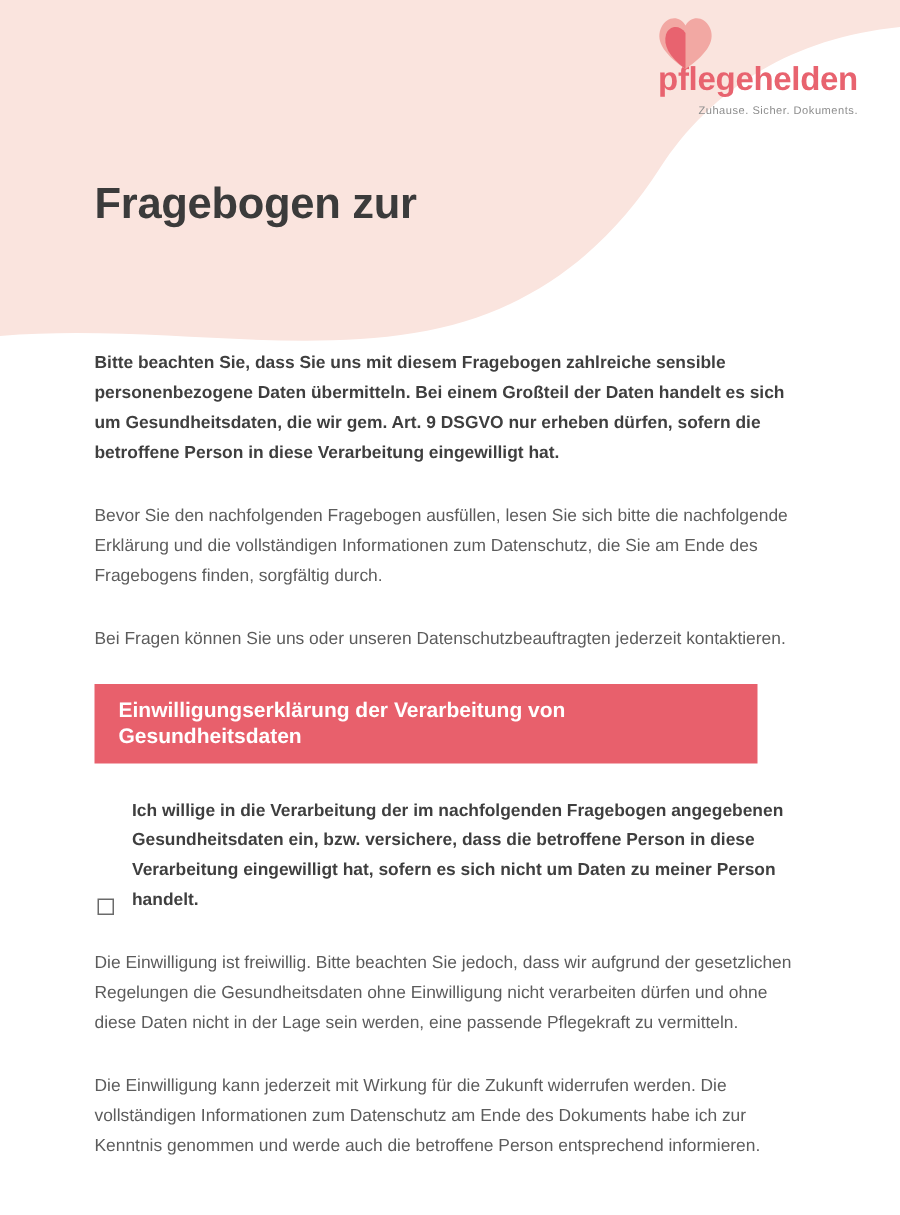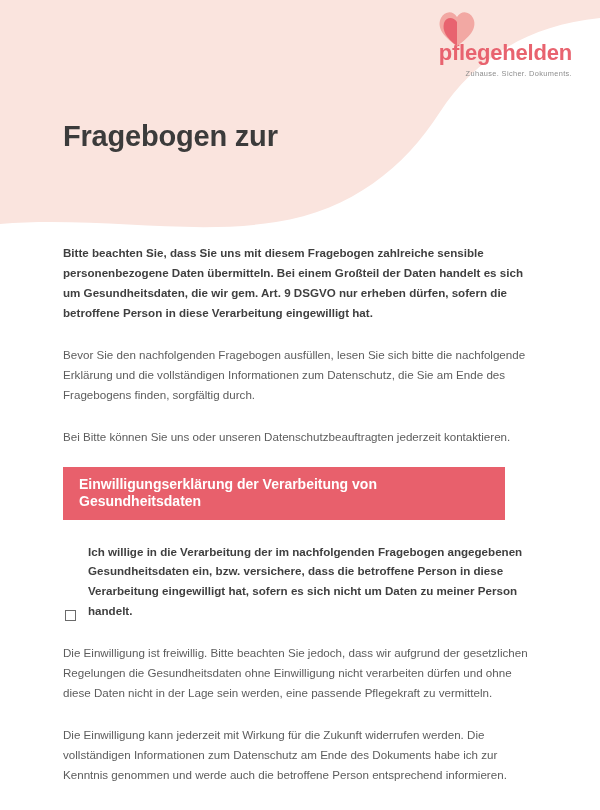--- a/index.html
+++ b/index.html
@@ -75,21 +75,21 @@
     font-size: 29px;
     line-height: 1.33;
     font-weight: 700;
     color: #3b3b3b;
     letter-spacing: -0.2px;
   }
 
   
   .content {
     position: absolute;
-    top: 243px;
+    top: 232px;
     left: 63px;
     width: 476px;
     z-index: 3;
   }
   p.para {
     margin: 0 0 22px 0;
     font-size: 11.6px;
     line-height: 1.72;
     color: #5c5c5c;
   }
@@ -156,21 +156,21 @@
   </div>
 
   <h1 class="doc-title">
     <span>Fragebogen zur</span><br>
   </h1>
 
   <div class="content">
 
     <p class="para bold">Bitte beachten Sie, dass Sie uns mit diesem Fragebogen zahlreiche sensible personenbezogene Daten übermitteln. Bei einem Großteil der Daten handelt es sich um Gesundheitsdaten, die wir gem. Art. 9 DSGVO nur erheben dürfen, sofern die betroffene Person in diese Verarbeitung eingewilligt hat.</p>
     <p class="para">Bevor Sie den nachfolgenden Fragebogen ausfüllen, lesen Sie sich bitte die nachfolgende Erklärung und die vollständigen Informationen zum Datenschutz, die Sie am Ende des Fragebogens finden, sorgfältig durch.</p>
-    <p class="para tight">Bei Bitte können Sie uns oder unseren Datenschutzbeauftragten jederzeit kontaktieren.</p>
+    <p class="para tight">Bei Fragen können Sie uns oder unseren Datenschutzbeauftragten jederzeit kontaktieren.</p>
 
     <div class="section-bar">Einwilligungserklärung der Verarbeitung von Gesundheitsdaten</div>
 
     <div class="consent-row">
       <div class="checkbox"></div>
       <div class="consent-text">Ich willige in die Verarbeitung der im nachfolgenden Fragebogen angegebenen Gesundheitsdaten ein, bzw. versichere, dass die betroffene Person in diese Verarbeitung eingewilligt hat, sofern es sich nicht um Daten zu meiner Person handelt.</div>
     </div>
 
     <p class="para">Die Einwilligung ist freiwillig. Bitte beachten Sie jedoch, dass wir aufgrund der gesetzlichen Regelungen die Gesundheitsdaten ohne Einwilligung nicht verarbeiten dürfen und ohne diese Daten nicht in der Lage sein werden, eine passende Pflegekraft zu vermitteln.</p>
     <p class="para">Die Einwilligung kann jederzeit mit Wirkung für die Zukunft widerrufen werden. Die vollständigen Informationen zum Datenschutz am Ende des Dokuments habe ich zur Kenntnis genommen und werde auch die betroffene Person entsprechend informieren.</p>

